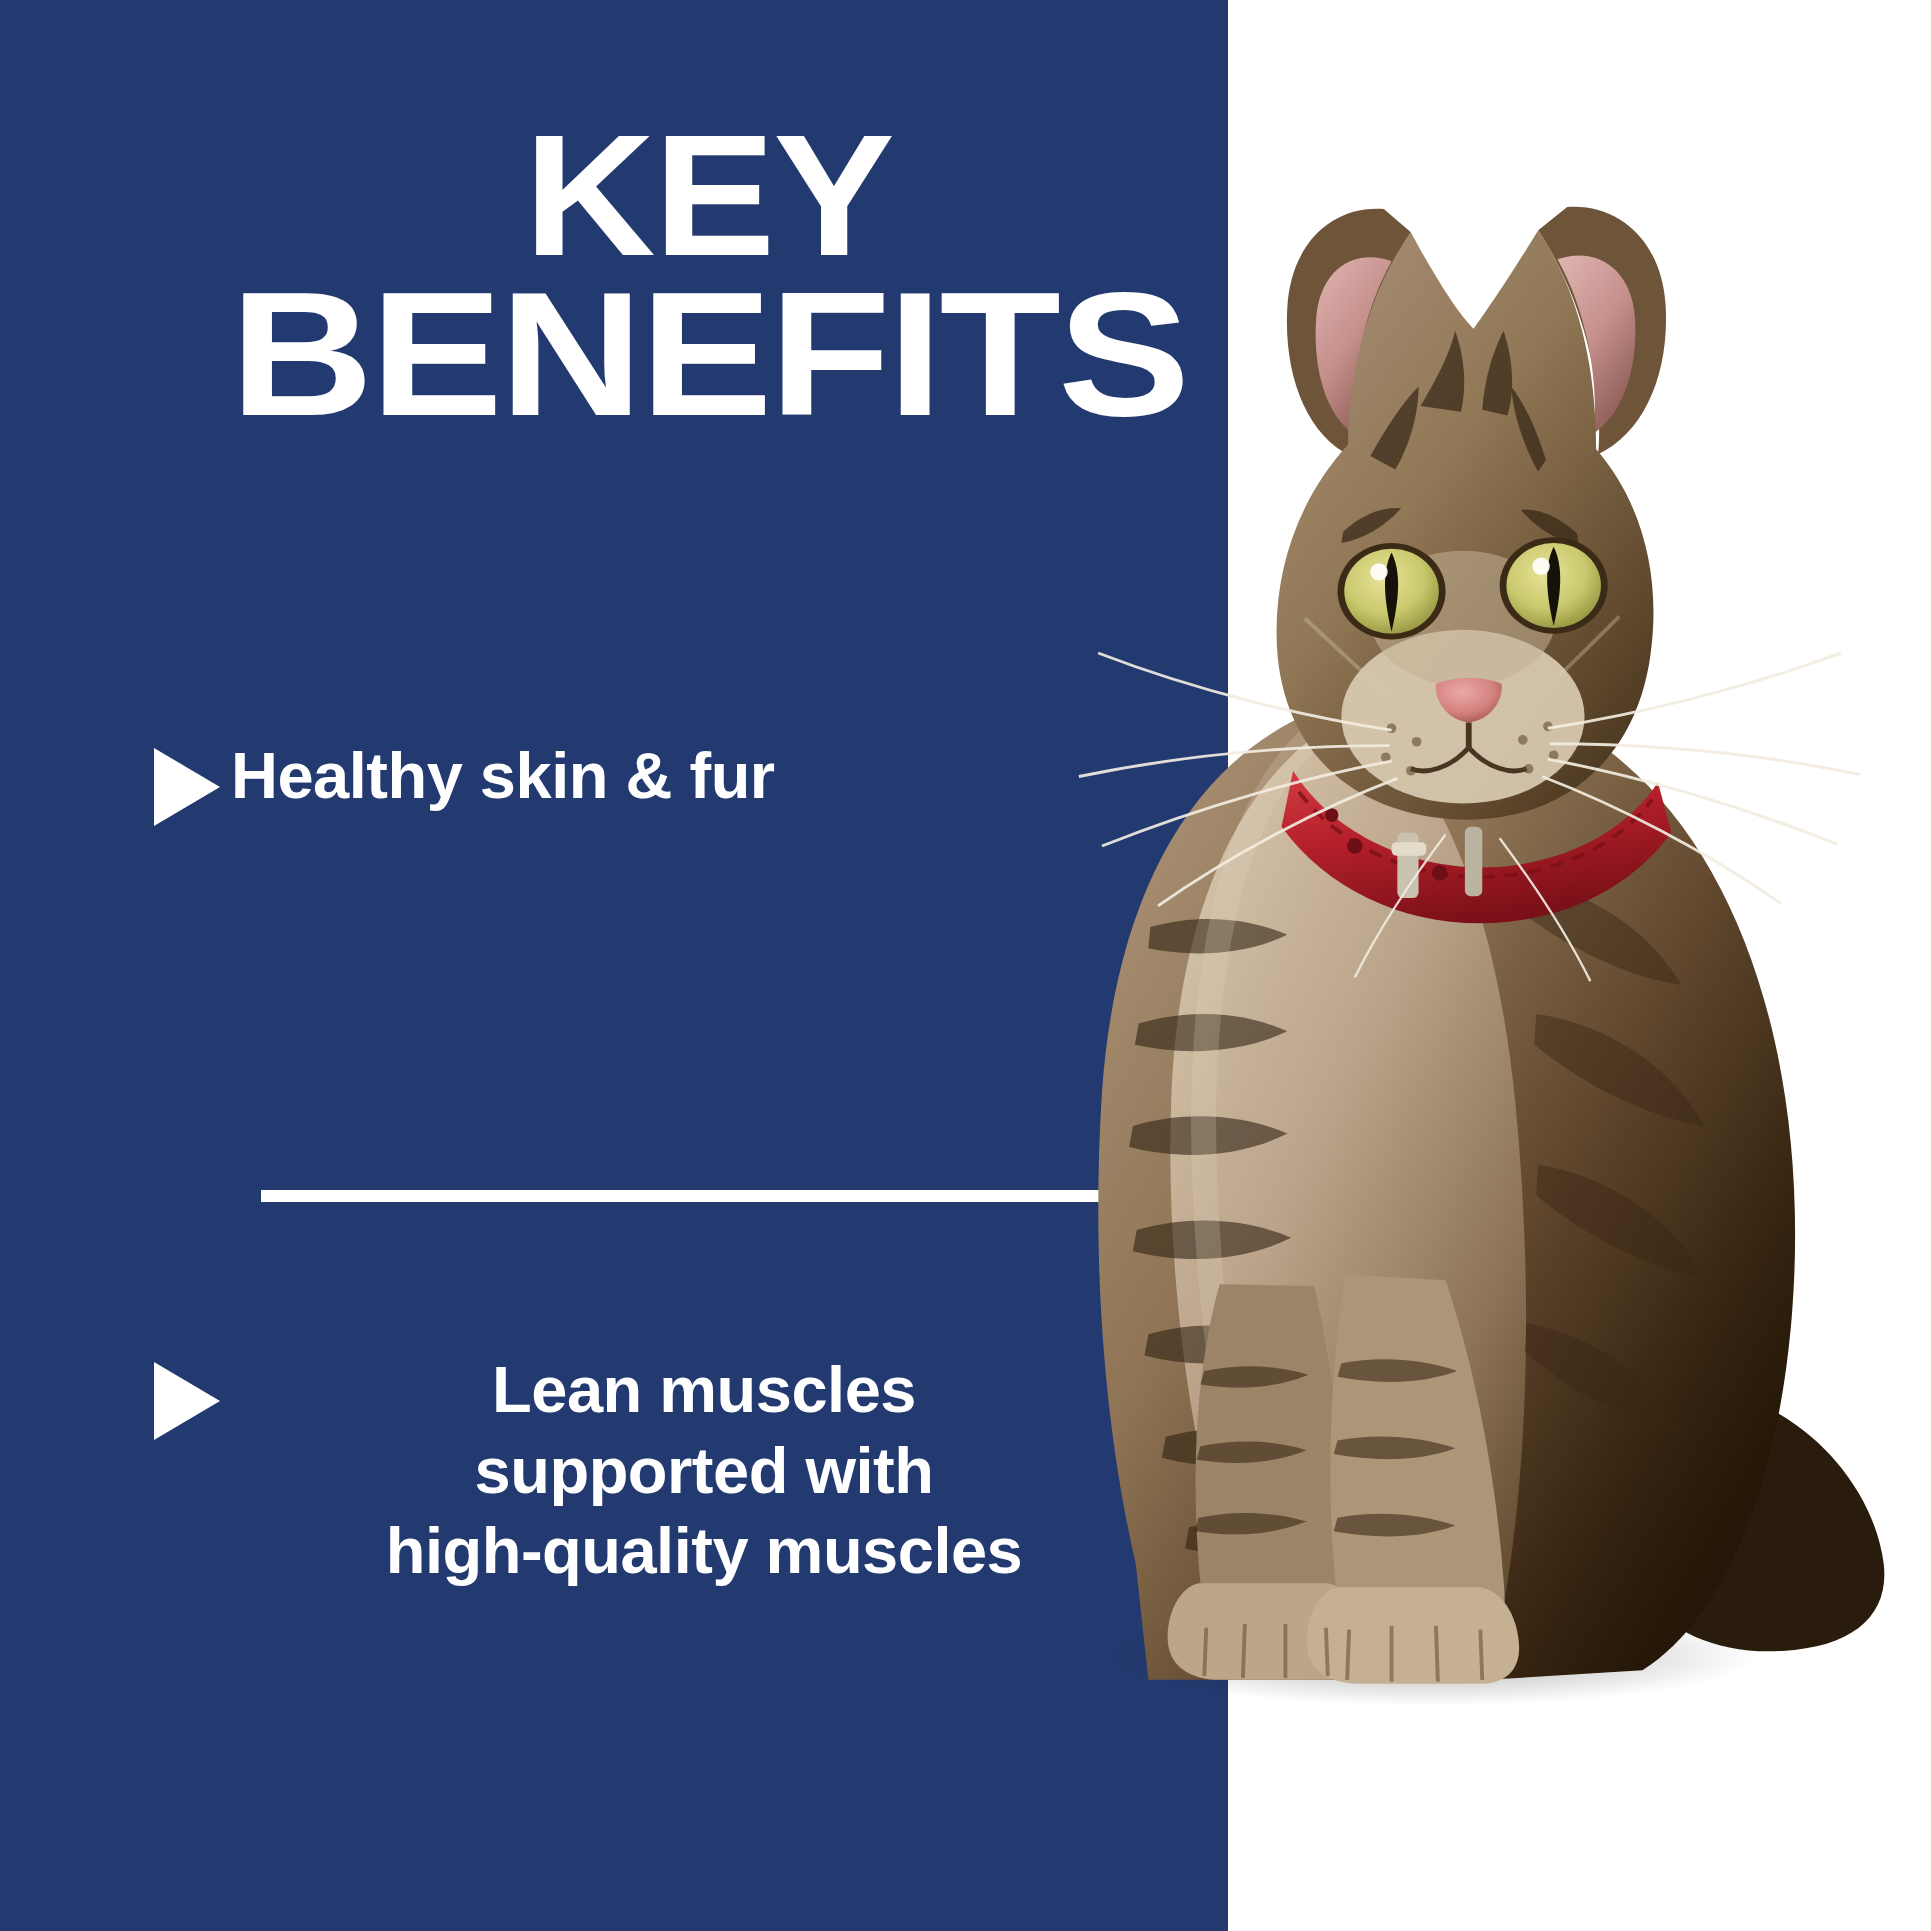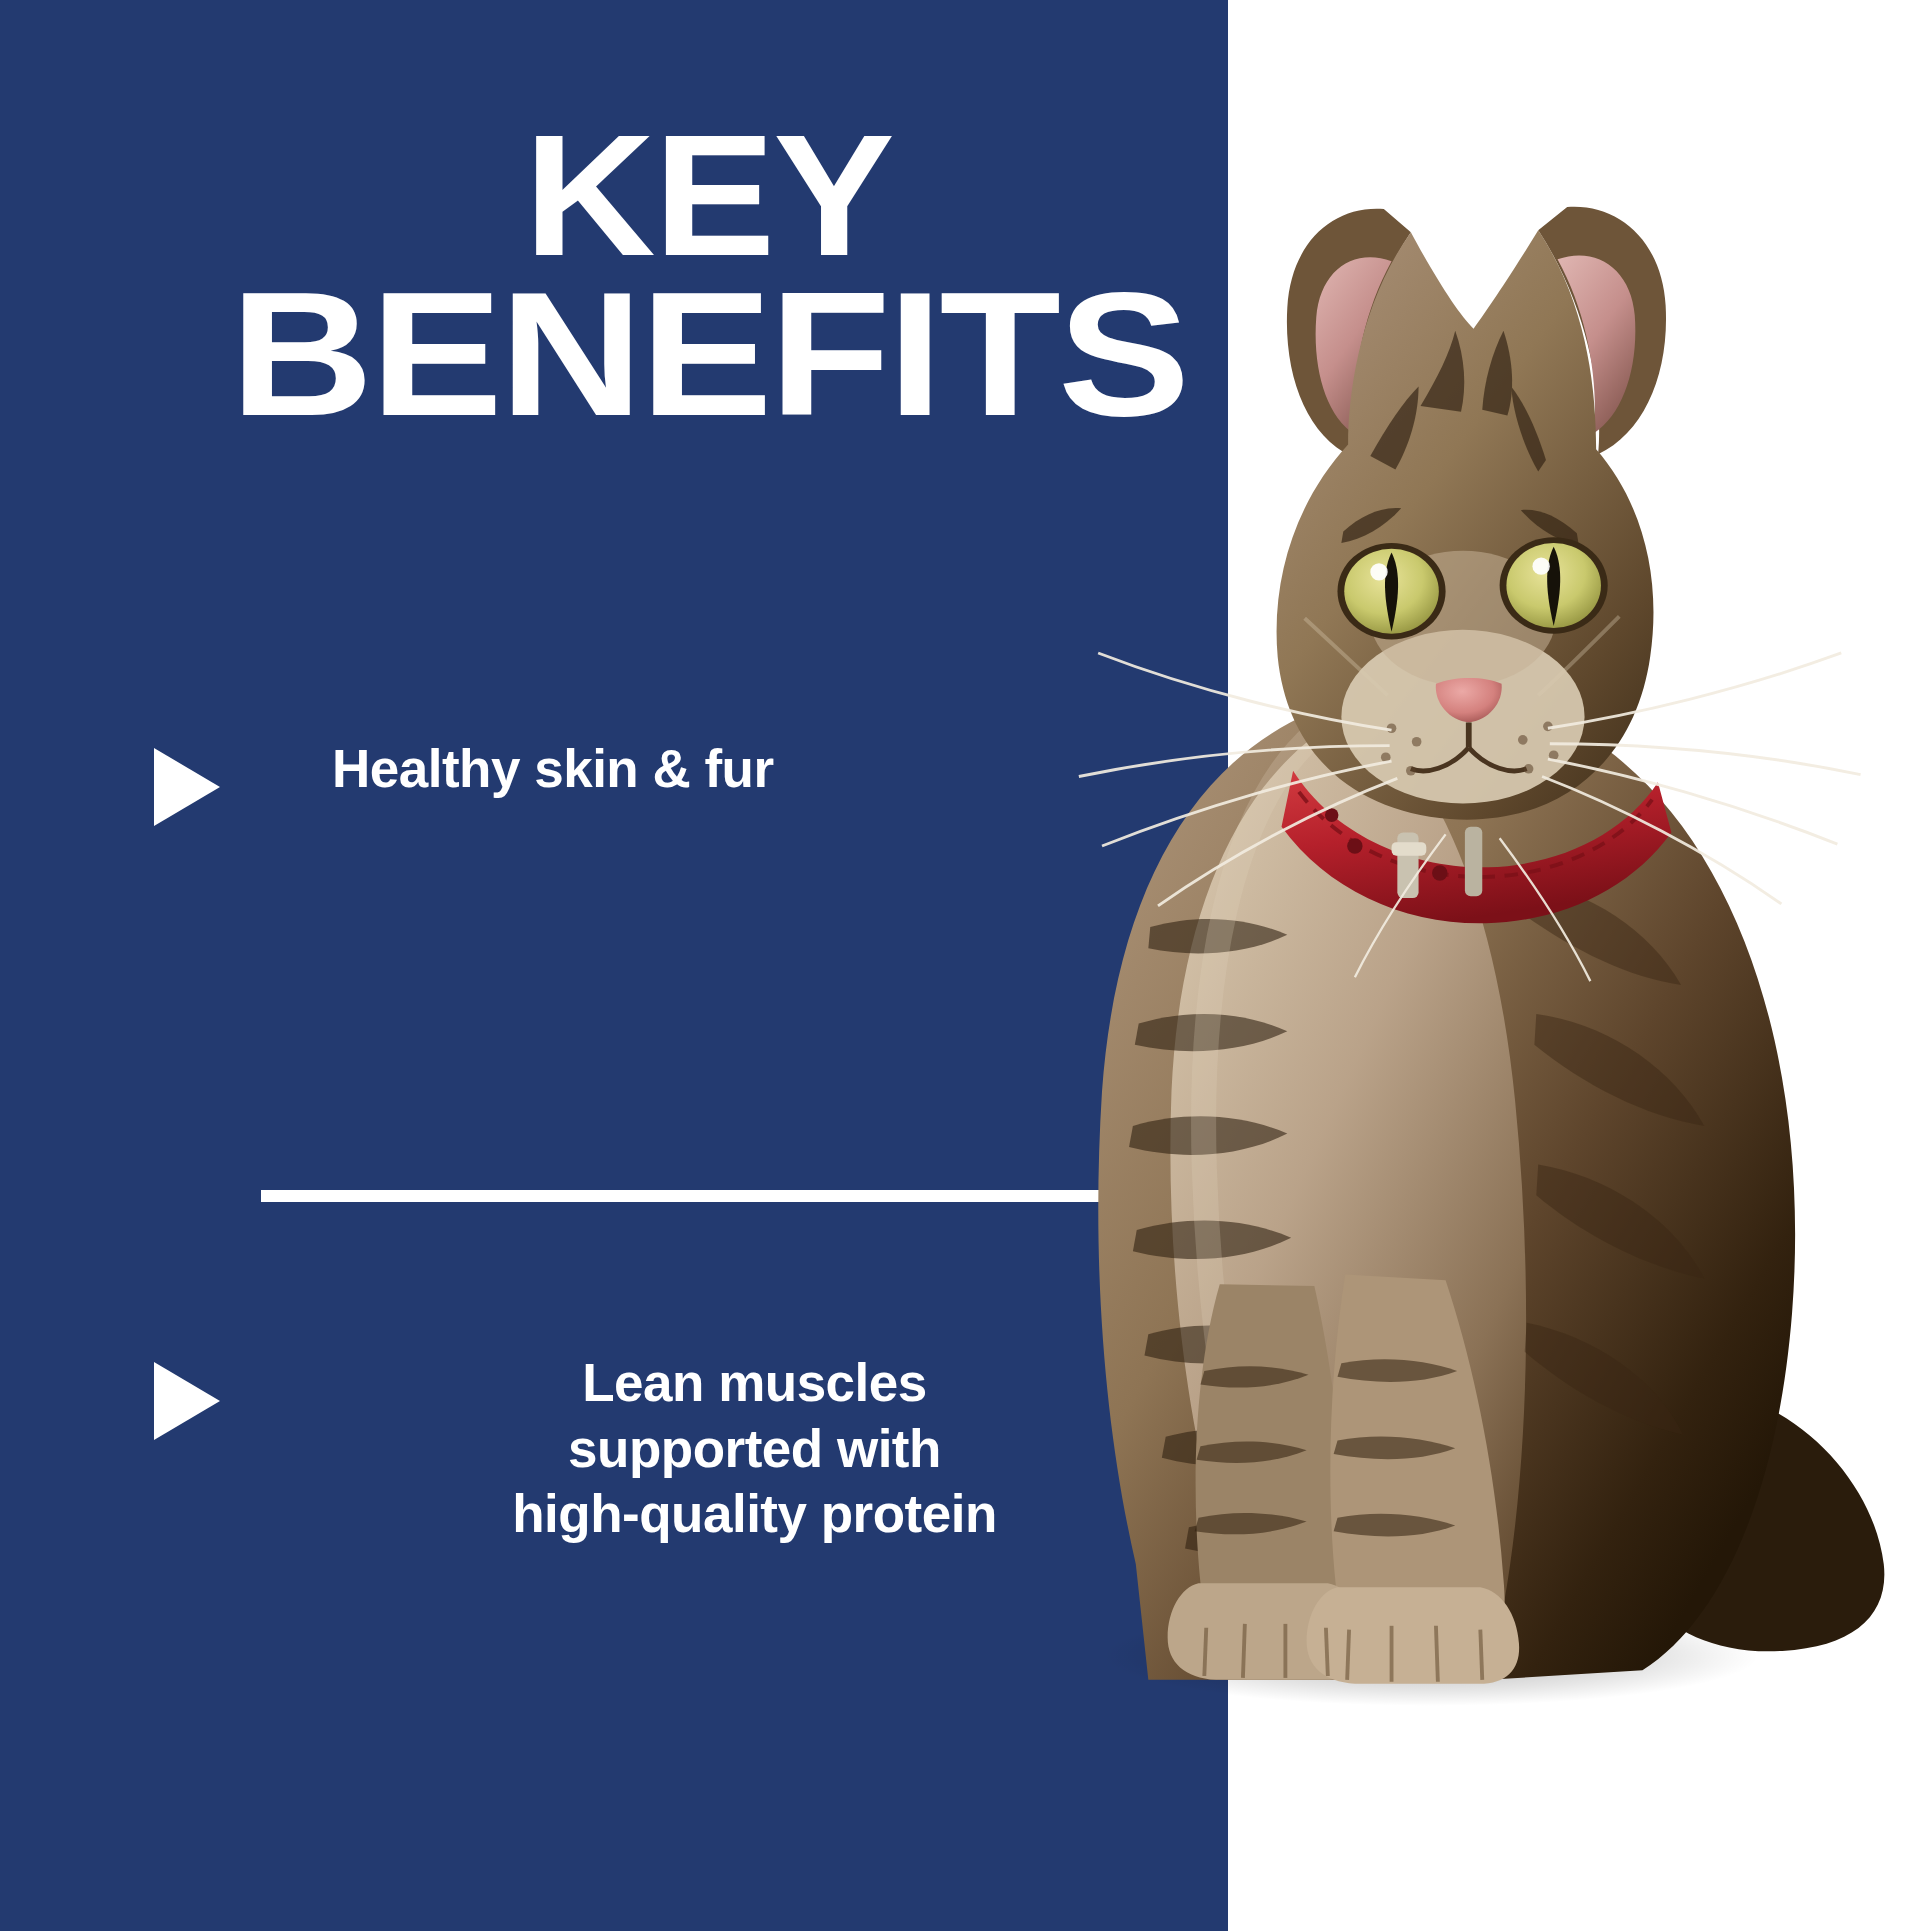--- a/index.html
+++ b/index.html
@@ -62,25 +62,24 @@
     padding-top:11.6px;
   }
   .tri{
     width:0;height:0;
     border-top:39px solid transparent;
     border-bottom:39px solid transparent;
     border-left:66px solid #ffffff;
   }
   .benefit-text{
     flex:1 1 auto;
-    margin-left:101px;
     color:#ffffff;
     font-family:"Liberation Sans",sans-serif;
     font-weight:700;
-    font-size:53px;
+    font-size:65px;
     line-height:1.24;
     letter-spacing:-0.5px;
   }
   .benefit-text .ln{ display:block; white-space:nowrap;}
 
   
   .divider{
     position:absolute;
     left:261px;top:1190px;
     width:852px;height:11.6px;
@@ -125,21 +124,21 @@
 
   <div class="divider"></div>
 
   <div class="benefit b2">
     <div class="tri-wrap">
       <div class="tri"></div>
     </div>
     <div class="benefit-text">
       <span class="ln">Lean muscles</span>
       <span class="ln">supported with</span>
-      <span class="ln">high-quality protein</span>
+      <span class="ln">high-quality muscles</span>
     </div>
   </div>
 
   <div class="cat-area">
     <svg class="cat-svg" viewBox="0 0 1060 1770">
       <defs>
         <linearGradient id="bodyG" x1="0.15" y1="0" x2="1" y2="0.4">
           <stop offset="0%" stop-color="#9C8straight"></stop>
         </linearGradient>
         <linearGradient id="bodyGrad" x1="0.1" y1="0.1" x2="0.95" y2="0.8">

